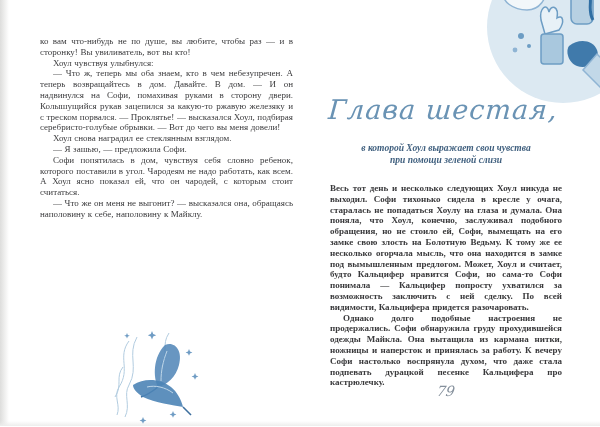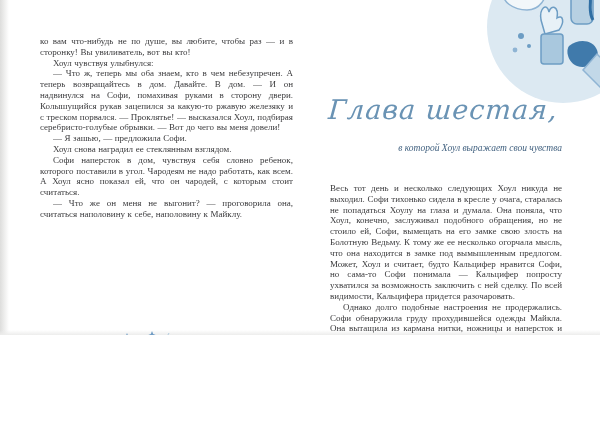--- a/index.html
+++ b/index.html
@@ -1,44 +1,44 @@
 <!DOCTYPE html>
 <html lang="ru"><head>
 <meta charset="utf-8">
 <style>
   html,body { margin:0; padding:0; background:#ffffff; }
   .spread {
-    position:relative; width:600px; height:335px; background:#ffffff;
+    position:relative; width:600px; height:426px; background:#ffffff;
     overflow:hidden; font-family:"Liberation Serif", serif;
   }
   .edge-left {
     position:absolute; left:0; top:0; bottom:0; width:9px;
     background:linear-gradient(to right, #dddddc, rgba(255,255,255,0));
   }
   .edge-bottom {
     position:absolute; left:0; right:0; bottom:0; height:5px;
     background:linear-gradient(to top, #ededec, rgba(255,255,255,0));
   }
   .text-col p {
     margin:0; font-size:9px; line-height:10.8px; text-align:justify;
     color:#3a3a3c; text-indent:13px; word-spacing:0.3px;
   }
   .text-col p.no-indent { text-indent:0; }
   .left-col { position:absolute; left:40px; top:36px; width:253px; }
-  .right-body { position:absolute; left:330px; top:183px; width:232px; }
+  .right-body { position:absolute; left:330px; top:183px; width:232px;font-weight:bold; }
   .chapter-title {
     position:absolute; left:318px; top:94px; width:250px;
     font-family:"DejaVu Serif", serif; font-style:italic; font-weight:400;
     font-size:27px; letter-spacing:1px; text-align:center; color:#6a93b4;
     transform:skewX(-4deg);
   }
   .chapter-subtitle {
     position:absolute; left:330px; top:142px; width:232px;
-    font-style:italic; font-weight:normal; font-size:9.5px; line-height:12px;
-    text-align:right; color:#3f5f7e;
+    font-style:italic; font-weight:bold; font-size:9.5px; line-height:12px;
+    text-align:center; color:#3f5f7e;
   }
   .page-number {
     position:absolute; left:330px; top:383px; width:232px; text-align:center;
     font-family:"DejaVu Serif", serif; font-style:italic; font-size:14px;
     color:#85909c; transform:skewX(-8deg);
   }
   .feathers { position:absolute; left:103px; top:327px; width:115px; height:100px; }
   .corner-illus { position:absolute; left:485px; top:-50px; width:156px; height:156px; }
 </style>
 </head>
@@ -47,24 +47,24 @@
 <div class="spread">
 
   <div class="edge-left"></div>
   <div class="edge-bottom"></div>
 
   <div>
     <div class="left-col text-col">
       <p class="no-indent">ко вам что-нибудь не по душе, вы любите, чтобы раз — и в сторонку! Вы увиливатель, вот вы кто!</p>
       <p>Хоул чувствуя улыбнулся:</p>
       <p>— Что ж, теперь мы оба знаем, кто в чем небезупречен. А теперь возвращайтесь в дом. Давайте. В дом. — И он надвинулся на Софи, помахивая руками в сторону двери. Колышущийся рукав зацепился за какую-то ржавую железяку и с треском порвался. — Проклятье! — высказался Хоул, подбирая серебристо-голубые обрывки. — Вот до чего вы меня довели!</p>
+      <p>Хоул снова наградил ее стеклянным взглядом.</p>
       <p>— Я зашью, — предложила Софи.</p>
-      <p>Хоул снова наградил ее стеклянным взглядом.</p>
-      <p>Софи наперсток в дом, чувствуя себя словно ребенок, которого поставили в угол. Чародеям не надо работать, как всем. А Хоул ясно показал ей, что он чародей, с которым стоит считаться.</p>
-      <p>— Что же он меня не выгонит? — проговорила она, считаться наполовину к себе, наполовину к Майклу.</p>
+      <p>Софи попятилась в дом, чувствуя себя словно ребенок, которого поставили в угол. Чародеям не надо работать, как всем. А Хоул ясно показал ей, что он чародей, с которым стоит считаться.</p>
+      <p>— Что же он меня не выгонит? — высказался она, обращаясь наполовину к себе, наполовину к Майклу.</p>
     </div>
 
     <div class="feathers">
       <svg width="115" height="100" viewBox="0 0 115 100" xmlns="http://www.w3.org/2000/svg">
         <g stroke="#a9c6dc" stroke-width="1" fill="none" opacity="0.9">
           <path d="M26,14 C14,30 28,42 16,60 C10,70 18,78 14,88"></path>
           <path d="M34,10 C24,28 36,40 26,58 C20,68 28,78 22,90"></path>
           <path d="M66,6 C58,18 66,26 58,38"></path>
           <path d="M20,40 C12,50 20,58 12,70"></path>
         </g>
@@ -114,20 +114,21 @@
           <circle cx="30" cy="100" r="2.4" fill="#8fb4d4"></circle>
           <path d="M120,14 l2,5 5,2 -5,2 -2,5 -2,-5 -5,-2 5,-2 Z" fill="#6d9dc4"></path>
         </g>
       </svg>
     </div>
 
     <div class="chapter-title">Глава шестая,</div>
 
     <div class="chapter-subtitle">
       <span>в которой Хоул выражает свои чувства</span><br>
+      <span>при помощи зеленой слизи</span>
     </div>
 
     <div class="right-body text-col">
       <p class="no-indent">Весь тот день и несколько следующих Хоул никуда не выходил. Софи тихонько сидела в кресле у очага, старалась не попадаться Хоулу на глаза и думала. Она поняла, что Хоул, конечно, заслуживал подобного обращения, но не стоило ей, Софи, вымещать на его замке свою злость на Болотную Ведьму. К тому же ее несколько огорчала мысль, что она находится в замке под вымышленным предлогом. Может, Хоул и считает, будто Кальцифер нравится Софи, но сама-то Софи понимала — Кальцифер попросту ухватился за возможность заключить с ней сделку. По всей видимости, Кальцифера придется разочаровать.</p>
       <p>Однако долго подобные настроения не продержались. Софи обнаружила груду прохудившейся одежды Майкла. Она вытащила из кармана нитки, ножницы и наперсток и принялась за работу. К вечеру Софи настолько воспрянула духом, что даже стала подпевать дурацкой песенке Кальцифера про кастрюлечку.</p>
     </div>
 
     <div class="page-number">79</div>
   </div>
 

